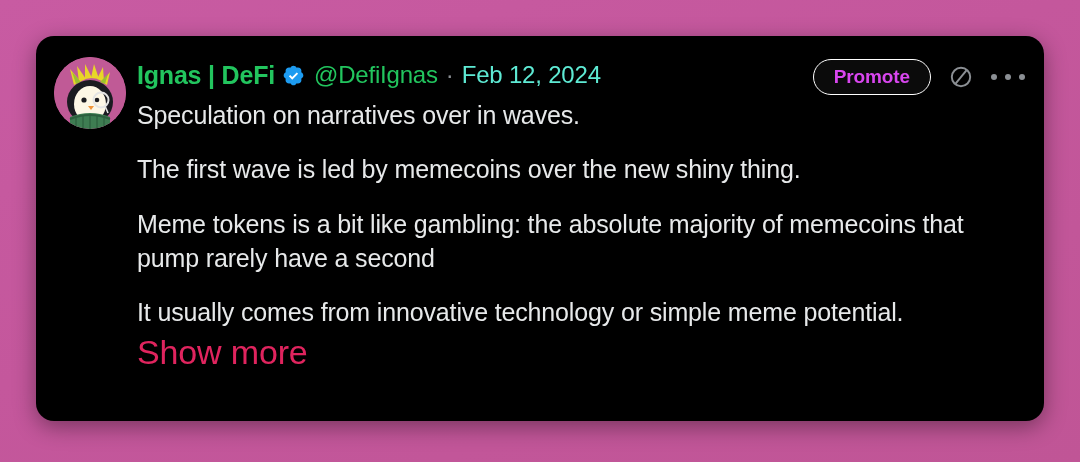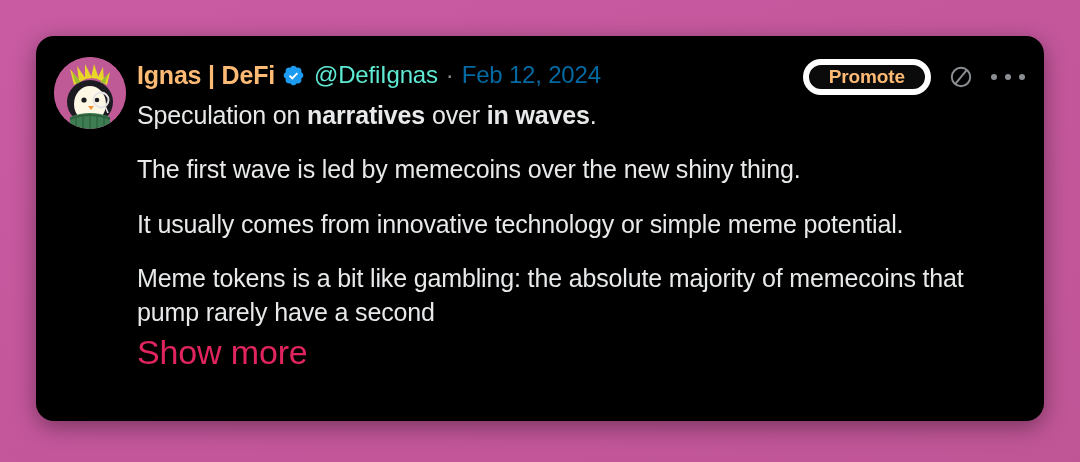--- a/index.html
+++ b/index.html
@@ -57,70 +57,70 @@
   .identity {
     position: absolute;
     left: 101px;
     top: 22px;
     display: flex;
     align-items: center;
     height: 34px;
     white-space: nowrap;
   }
   .display-name {
-    color: #fdba74;
+    color: #22c55e;
     font-size: 25px;
     font-weight: bold;
     letter-spacing: -0.2px;
     line-height: 1;
   }
   .verified-badge {
     display: inline-block;
     width: 23px;
     height: 23px;
     margin-left: 7px;
     flex: 0 0 auto;
   }
   .verified-badge svg { display: block; width: 23px; height: 23px; }
   .handle {
-    color: #5eead4;
+    color: #22c55e;
     font-size: 24px;
     margin-left: 9px;
     letter-spacing: -0.2px;
     line-height: 1;
   }
   .sep {
     color: #8b8f94;
     font-size: 24px;
     margin: 0 8px;
     line-height: 1;
   }
   .timestamp {
-    color: #0369a1;
+    color: #5eead4;
     font-size: 24px;
     letter-spacing: -0.2px;
     line-height: 1;
   }
 
   
   .header-actions {
     position: absolute;
     right: 19px;
     top: 24px;
     display: flex;
     align-items: center;
     height: 34px;
   }
   .promote-btn {
     height: 36px;
     padding: 0 20px;
     border-radius: 18px;
-    border: 6px solid #ffffff;
+    border: 1px solid #ffffff;
     background: #0b0b0b;
-    color: #fdba74;
+    color: #d946ef;
     font-family: "Liberation Sans", sans-serif;
     font-size: 19px;
     font-weight: bold;
     letter-spacing: -0.1px;
     cursor: pointer;
     display: flex;
     align-items: center;
     justify-content: center;
   }
   .icon-btn {
@@ -158,21 +158,21 @@
     right: 24px;
     color: #e7e9ea;
     font-size: 25px;
     line-height: 1.37;
     letter-spacing: -0.15px;
   }
   .tweet-body p {
     margin: 0 0 20px 0;
   }
   .tweet-body p:last-of-type { margin-bottom: 0; }
-  .tweet-body b { font-weight: bold; }
+  .tweet-body b { font-weight: normal; }
   .show-more {
     display: inline-block;
     color: #e0245e;
     font-size: 34px;
     line-height: 1.37;
     letter-spacing: -0.15px;
     cursor: pointer;
     text-decoration: none;
   }
 </style>
@@ -251,19 +251,19 @@
             <i></i>
             <i></i>
         </span>
       </div>
 
     </div>
 
     <div class="tweet-body">
       <p><span>Speculation on </span><b>narratives</b><span> over </span><b>in waves</b><span>.</span></p>
       <p>The first wave is led by memecoins over the new shiny thing.</p>
+      <p>Meme tokens is a bit like gambling: the absolute majority of memecoins that pump rarely have a second</p>
       <p>It usually comes from innovative technology or simple meme potential.</p>
-      <p>Meme tokens is a bit like gambling: the absolute majority of memecoins that pump rarely have a second</p>
       <a class="show-more" href="#">Show more</a>
     </div>
 
   </div>
 </div>
 
 </body></html>

